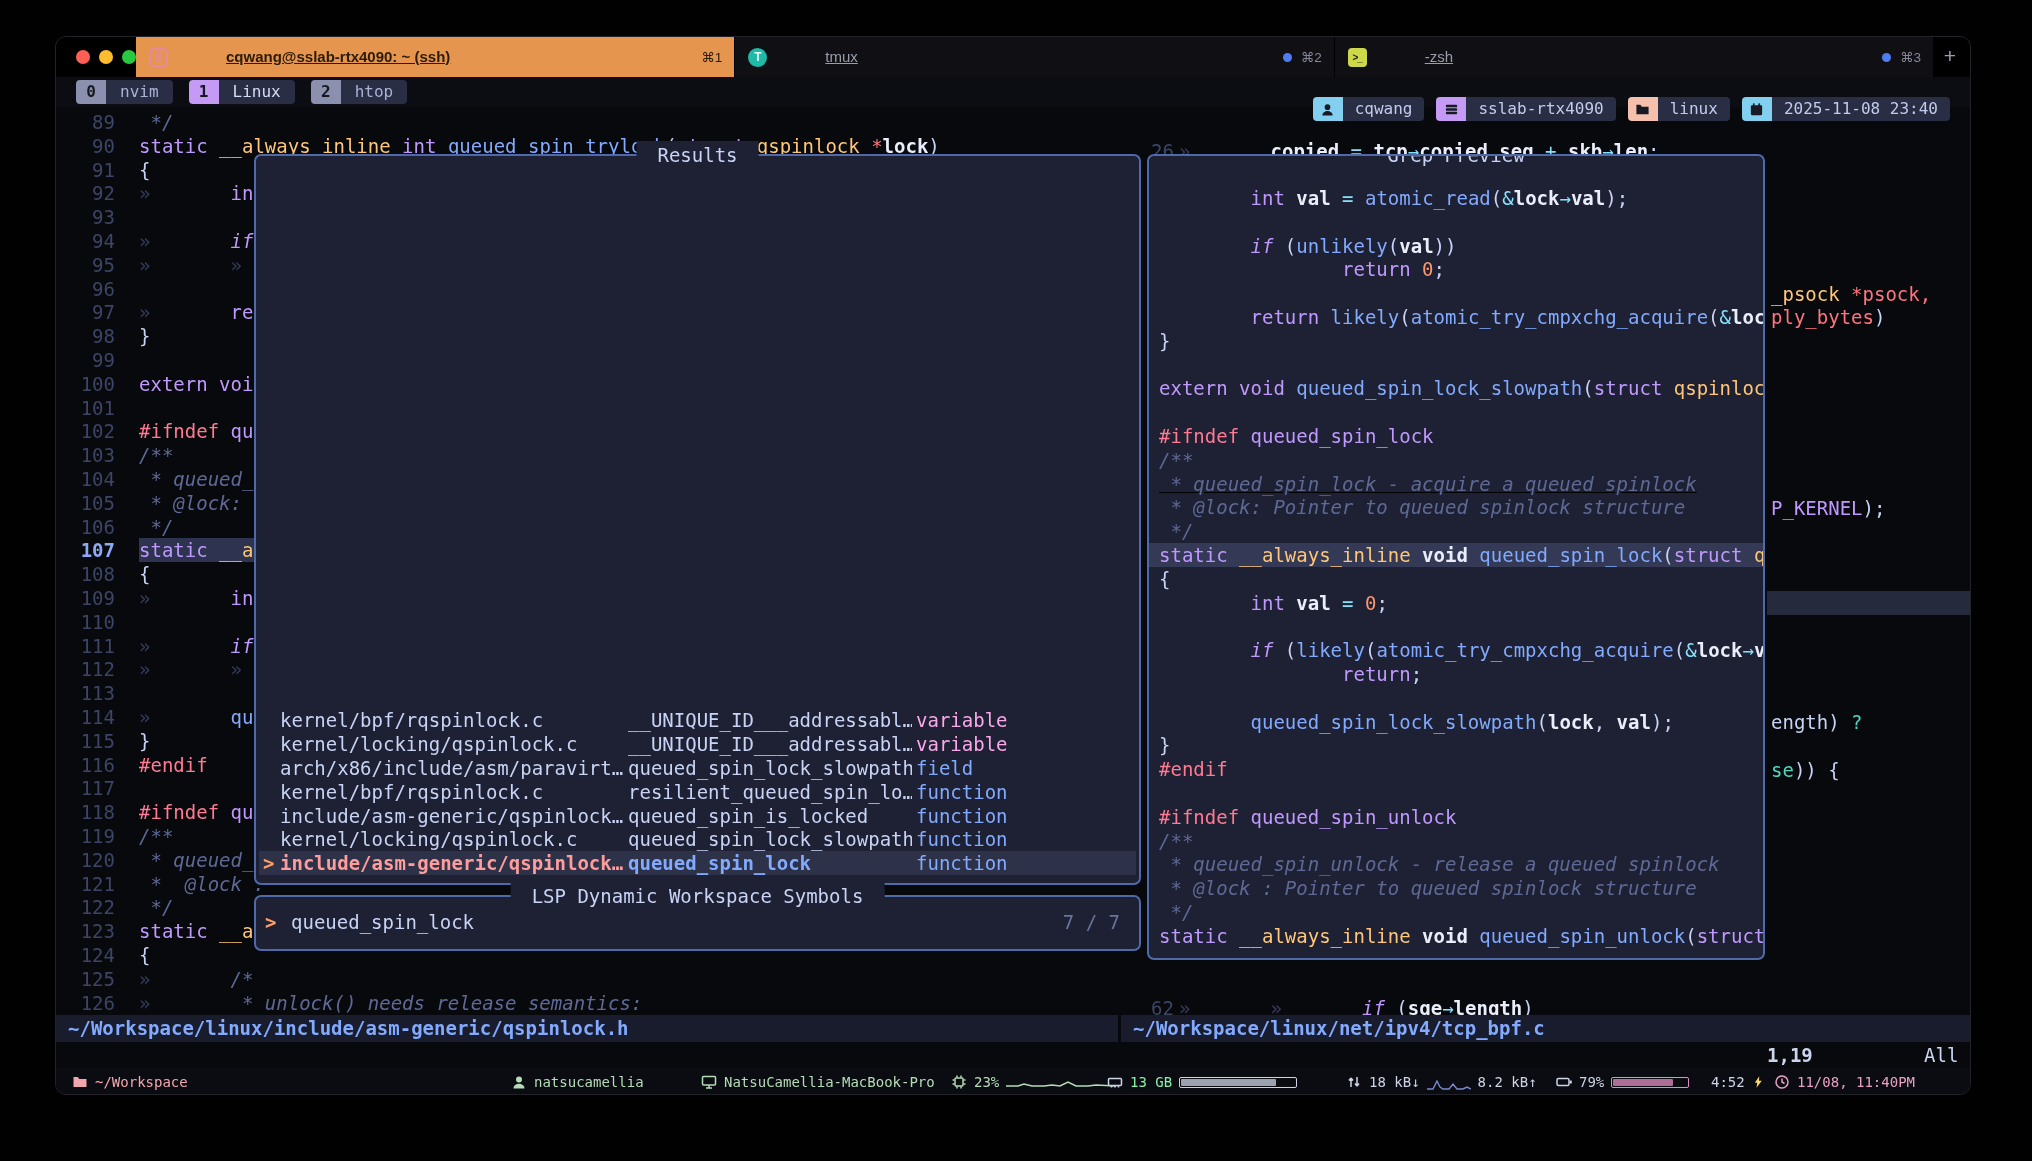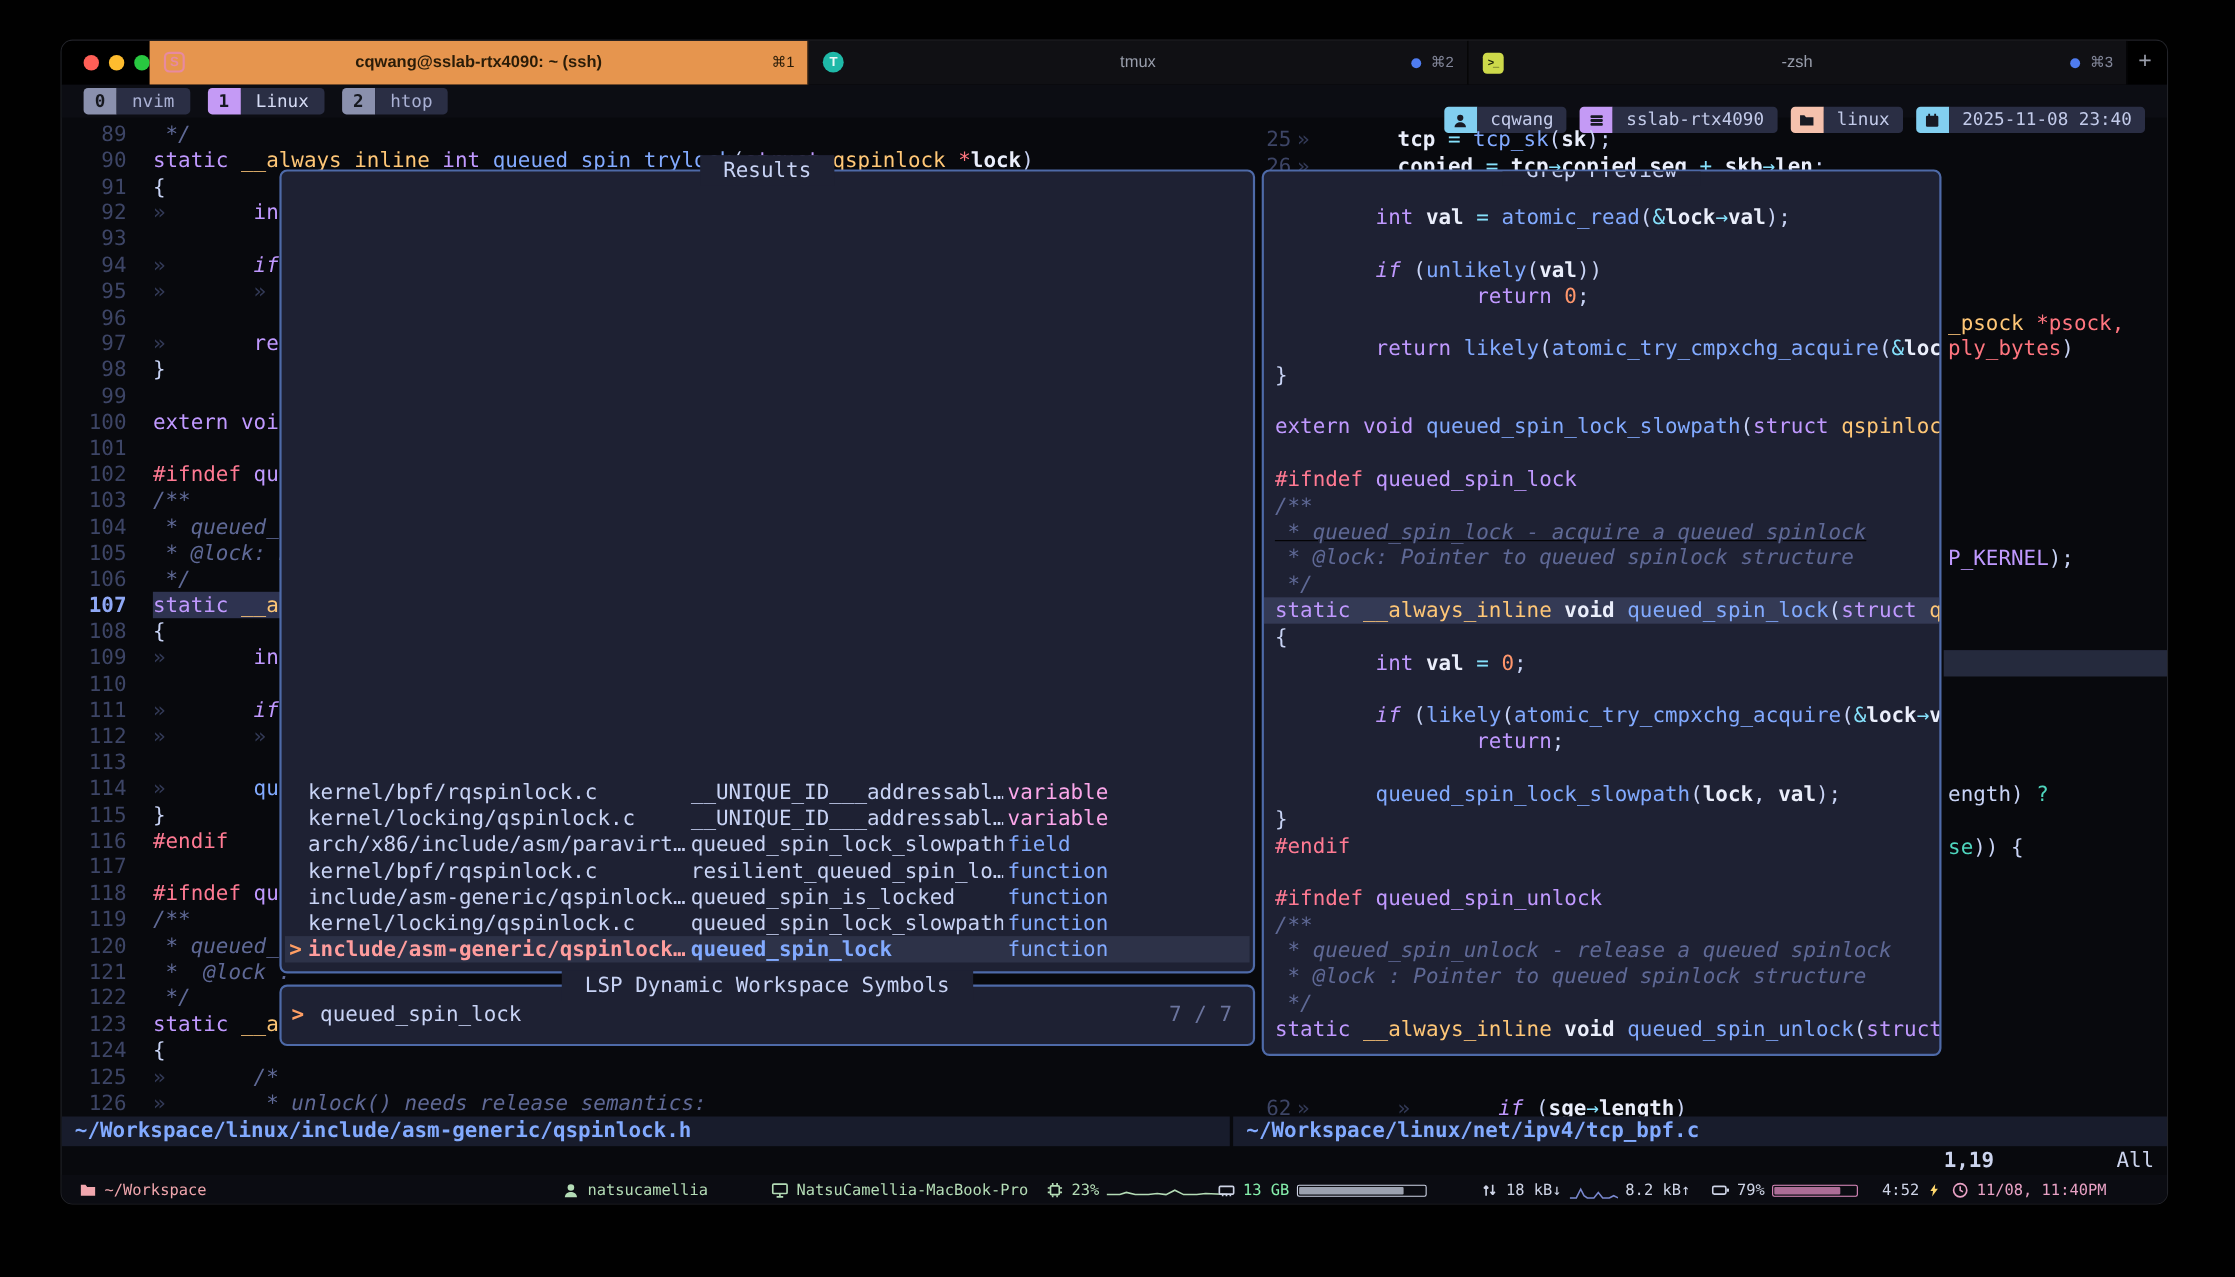--- a/index.html
+++ b/index.html
@@ -9,22 +9,22 @@
           border-radius:11px;overflow:hidden;border:1px solid #222329;box-sizing:border-box;}
   
   .titlebar{position:absolute;left:0;top:0;width:100%;height:40px;background:#000;}
   .traffic{position:absolute;left:20px;top:13px;display:flex;gap:9px;}
   .tl{width:14px;height:14px;border-radius:50%;}
   .tl.r{background:#ff5f57}.tl.y{background:#febc2e}.tl.g{background:#28c840}
   .tabs{position:absolute;left:80px;right:36px;top:0;height:40px;display:flex;}
   .tab{flex:1;position:relative;background:#101014;border-right:1px solid #000;
        font-family:"Liberation Sans","DejaVu Sans",sans-serif;}
   .tab.active{background:#e6954e;}
-  .ttitle{display:block;text-align:center;line-height:40px;font-size:15px;color:#989dab;
-          white-space:nowrap;overflow:hidden;padding:0 90px;}
+  .ttitle{display:block;line-height:40px;font-size:15px;color:#989dab;
+          white-space:nowrap;overflow:hidden;padding:0 90px;text-decoration:underline;}
   .tab.active .ttitle{color:#2a1c08;font-weight:bold;}
   .tico{position:absolute;left:13px;top:10px;}
   .tright{position:absolute;right:12px;top:0;height:40px;display:flex;align-items:center;gap:9px;}
   .dot{width:9px;height:9px;border-radius:50%;background:#4f7cf0;}
   .tsc{font-size:13.5px;color:#83879a;}
   .tab.active .tsc{color:#2a1c08;}
   .newtab{position:absolute;right:6px;top:0;width:28px;height:40px;line-height:38px;text-align:center;
           color:#9a9eab;font-size:21px;font-family:"Liberation Sans",sans-serif;}
   .ti-ssh{display:inline-block;width:19px;height:19px;border:2px solid #e78aa0;border-radius:5px;
           color:#e78aa0;font-weight:bold;font-size:12px;line-height:15px;text-align:center;box-sizing:border-box;}
@@ -243,21 +243,20 @@
           <div class="code-row" style="top: 717px;"><span class="gut">119</span><span class="ct"><span class="c-cm">/**</span></span></div>
           <div class="code-row" style="top: 740.8px;"><span class="gut">120</span><span class="ct"><span class="c-cm"> * queued_s</span></span></div>
           <div class="code-row" style="top: 764.6px;"><span class="gut">121</span><span class="ct"><span class="c-cm"> *  @lock :</span></span></div>
           <div class="code-row" style="top: 788.4px;"><span class="gut">122</span><span class="ct"><span class="c-cm"> */</span></span></div>
           <div class="code-row" style="top: 812.2px;"><span class="gut">123</span><span class="ct"><span class="c-kw">static </span><span class="c-ty">__al</span></span></div>
           <div class="code-row" style="top: 836px;"><span class="gut">124</span><span class="ct"><span class="c-tx">{</span></span></div>
           <div class="code-row" style="top: 859.8px;"><span class="gut">125</span><span class="ct"><span class="c-tb">»       </span><span class="c-cm">/*</span></span></div>
           <div class="code-row" style="top: 883.6px;"><span class="gut">126</span><span class="ct"><span class="c-tb">»       </span><span class="c-cm"> * unlock() needs release semantics:</span></span></div>
         </div>
       <div class="pane" id="rpane">
-          <div class="code-row" style="top: 8px;"><span class="gut">25</span><span class="ct"><span class="c-tb">»       </span><span class="c-wb">tcp</span><span class="c-op"> = </span><span class="c-fn">tcp_sk</span><span class="c-tx">(</span><span class="c-wb">sk</span><span class="c-tx">);</span></span></div>
           <div class="code-row" style="top: 31.8px;"><span class="gut">26</span><span class="ct"><span class="c-tb">»       </span><span class="c-wb">copied</span><span class="c-op"> = </span><span class="c-wb">tcp</span><span class="c-op">→</span><span class="c-wb">copied_seq</span><span class="c-op"> + </span><span class="c-wb">skb</span><span class="c-op">→</span><span class="c-wb">len</span><span class="c-tx">;</span></span></div>
           <div class="code-row" style="top: 888.6px;"><span class="gut">62</span><span class="ct"><span class="c-tb">»       »       </span><span class="c-kwi">if</span><span class="c-tx"> (</span><span class="c-wb">sge</span><span class="c-op">→</span><span class="c-wb">length</span><span class="c-tx">)</span></span></div>
           <div class="frag" style="top: 174.6px;"><span class="c-ty">_psock </span><span class="c-red">*psock,</span></div>
           <div class="frag" style="top: 198.4px;"><span class="c-red">ply_bytes</span><span class="c-tx">)</span></div>
           <div class="frag" style="top: 388.8px;"><span class="c-kw">P_KERNEL</span><span class="c-tx">);</span></div>
           <div class="frag" style="top: 603px;"><span class="c-tx">ength) </span><span class="c-teal">?</span></div>
           <div class="frag" style="top: 650.6px;"><span class="c-teal">se</span><span class="c-tx">)) {</span></div>
           <div class="band" style="top: 484px;"></div>
         </div>
 

